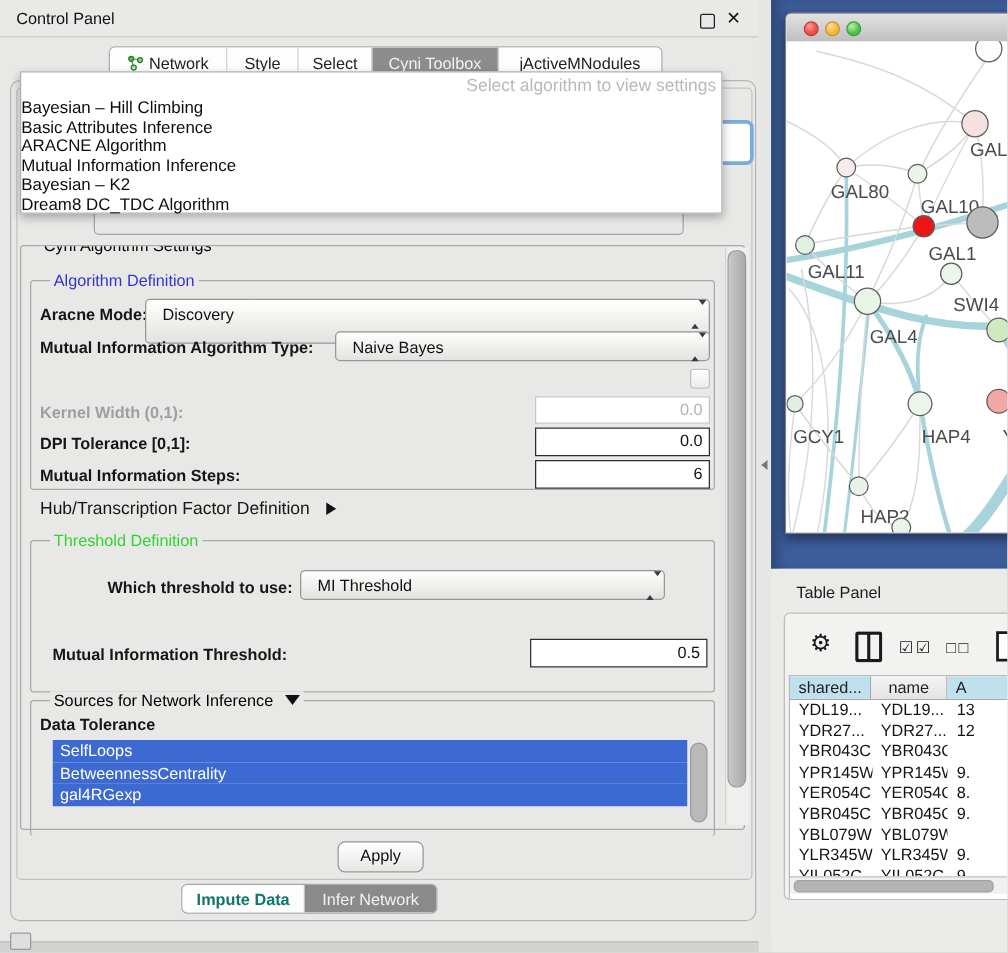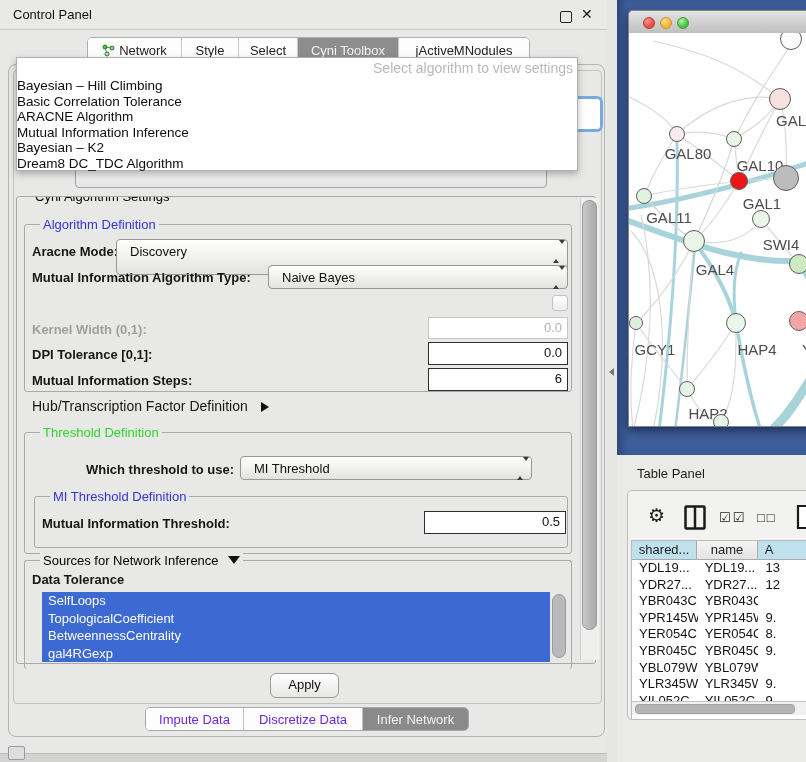--- a/index.html
+++ b/index.html
@@ -49,21 +49,21 @@
   .checkbox{position:absolute;width:14px;height:14px;border:1px solid #c2c2c2;border-radius:3px;background:linear-gradient(#fff,#ececec);}
   
   .sb-track-v{position:absolute;background:#efefee;border-left:1px solid #d2d2d2;}
   .sb-thumb{position:absolute;background:linear-gradient(90deg,#c9c9c9,#a9a9a9);border:1px solid #9b9b9b;border-radius:7px;}
   
   .attr-item{height:17.5px;line-height:17.5px;color:#fff;font-size:13px;padding-left:6px;white-space:nowrap;}
   
   #apply-btn{left:270px;top:673px;width:67px;height:23px;border:1px solid #9a9a9a;border-radius:6px;
              background:linear-gradient(#ffffff,#e7e7e5);font-size:13px;color:#111;text-align:center;line-height:22px;}
   #bottomsegs{left:145px;top:707px;height:22px;display:flex;border:1px solid #a8a8a8;border-radius:5px;background:#fff;overflow:hidden;}
-  .bseg{display:flex;align-items:center;justify-content:center;font-size:13px;font-weight:normal;color:#6d28d9;border-right:1px solid #c2c2c2;box-sizing:border-box;background:#fdfdfd;}
+  .bseg{display:flex;align-items:center;justify-content:center;font-size:13px;font-weight:bold;color:#0f766e;border-right:1px solid #c2c2c2;box-sizing:border-box;background:#fdfdfd;}
   .bseg:last-child{border-right:none;}
   .bseg.sel{background:#8a8a8a;color:#f2f2f2;font-weight:normal;}
   #corner-icon{left:8px;top:746px;width:15px;height:12px;border:1px solid #9a9a9a;border-radius:2px;background:#dedede;}
   #bottom-strip{left:0;top:753px;width:617px;height:9px;background:#d3d3d1;border-top:1px solid #bcbcbc;}
   
   #divider{left:607px;top:0;width:10px;height:762px;background:#e6e6e4;}
   #divider-arrow{left:609px;top:368px;width:0;height:0;border-top:4px solid transparent;border-bottom:4px solid transparent;border-right:5px solid #777;}
   
   #desktop{left:617px;top:0;width:189px;height:455px;background:#3e5e9b;box-shadow:inset 8px 0 10px -4px #2a4673;}
   #netwin{left:628px;top:10px;width:190px;height:415px;border:1px solid #858585;border-radius:5px 5px 0 0;
@@ -132,21 +132,21 @@
   <div class="abs" id="outerpanel"></div>
   <div class="abs" id="innerpanel"></div>
 
   <div class="abs" id="frag-bluecombo"></div>
   <div class="abs" id="frag-combo"></div>
 
   <div class="abs" id="popup">
     <div id="popup-placeholder">Select algorithm to view settings</div>
     <div id="algo-list">
         <div class="pitem">Bayesian – Hill Climbing</div>
-        <div class="pitem">Basic Correlation Tolerance</div>
+        <div class="pitem">Basic Attributes Inference</div>
         <div class="pitem sel">ARACNE Algorithm</div>
         <div class="pitem">Mutual Information Inference</div>
         <div class="pitem">Bayesian – K2</div>
         <div class="pitem">Dream8 DC_TDC Algorithm</div>
       </div>
   </div>
 
   <div class="gbox" id="settingsbox" style="left:16px;top:196px;width:578px;height:466px;overflow:hidden;">
     <span class="gtitle">Cyni Algorithm Settings</span>
   </div>
@@ -181,45 +181,40 @@
   </span>
 
   <div class="gbox" style="left:24px;top:432px;width:546px;height:120px;">
     <span class="gtitle green">Threshold Definition</span>
   </div>
   <span class="lbl" style="left:86px;top:462px;">Which threshold to use:</span>
   <div class="combo" style="left:240px;top:456px;width:292px;height:24px;">
     <span class="cval">MI Threshold</span>
     <span class="steppers"><span class="tri-up"></span><span class="tri-dn"></span></span>
   </div>
-  <div class="gbox" style="left:34px;top:496px;width:532px;height:50px;">
-    <span class="gtitle blue">MI Threshold Definition</span>
-  </div>
   <span class="lbl" style="left:42px;top:516px;">Mutual Information Threshold:</span>
   <div class="ninput" style="left:424px;top:511px;width:142px;height:23px;">0.5</div>
 
   <div class="gbox" style="left:24px;top:560px;width:546px;height:108px;border-bottom:none;">
     <span class="gtitle">
       <span>Sources for Network Inference</span>
       <span style="display:inline-block;width:0;height:0;border-left:6px solid transparent;border-right:6px solid transparent;border-top:8px solid #111;margin-left:6px;vertical-align:1px;"></span>
     </span>
   </div>
   <span class="lbl" style="left:32px;top:572px;">Data Tolerance</span>
   <div class="abs" id="attr-list" style="left:42px;top:592px;width:508px;height:70px;overflow:hidden;">
       <div class="attr-item" style="background: rgb(60, 105, 210);">SelfLoops</div>
-      <div class="attr-item" style="background: rgb(60, 105, 210);">TopologicalCoefficient</div>
       <div class="attr-item" style="background: rgb(60, 105, 210);">BetweennessCentrality</div>
       <div class="attr-item" style="background: rgb(60, 105, 210);">gal4RGexp</div>
     </div>
   <div class="sb-thumb" style="left:552px;top:594px;width:12px;height:62px;background:#b9b9b9;"></div>
 
   <div class="abs" id="apply-btn">Apply</div>
   <div class="abs" id="bottomsegs">
     <div class="bseg" style="width:98px">Impute Data</div>
-    <div class="bseg" style="width:119px">Discretize Data</div>
     <div class="bseg sel" style="width:105px">Infer Network</div>
   </div>
 
   <div class="abs" id="bottom-strip"></div>
   <div class="abs" id="corner-icon"></div>
 
   <div class="abs" id="divider"></div>
   <div class="abs" id="divider-arrow"></div>
 
   <div class="abs" id="desktop"></div>

